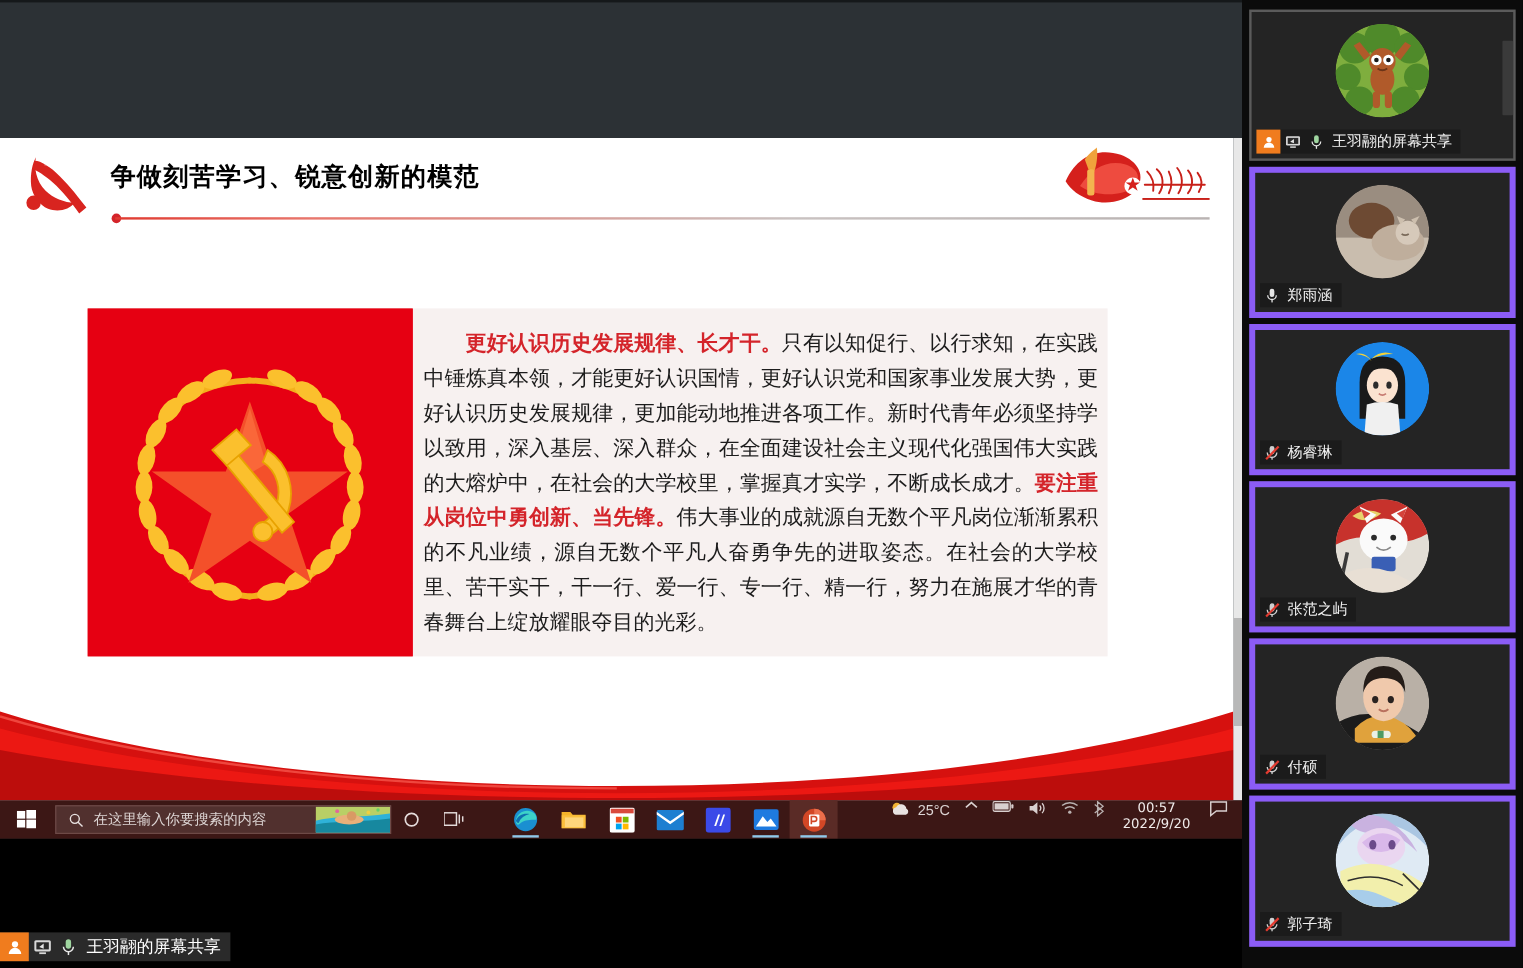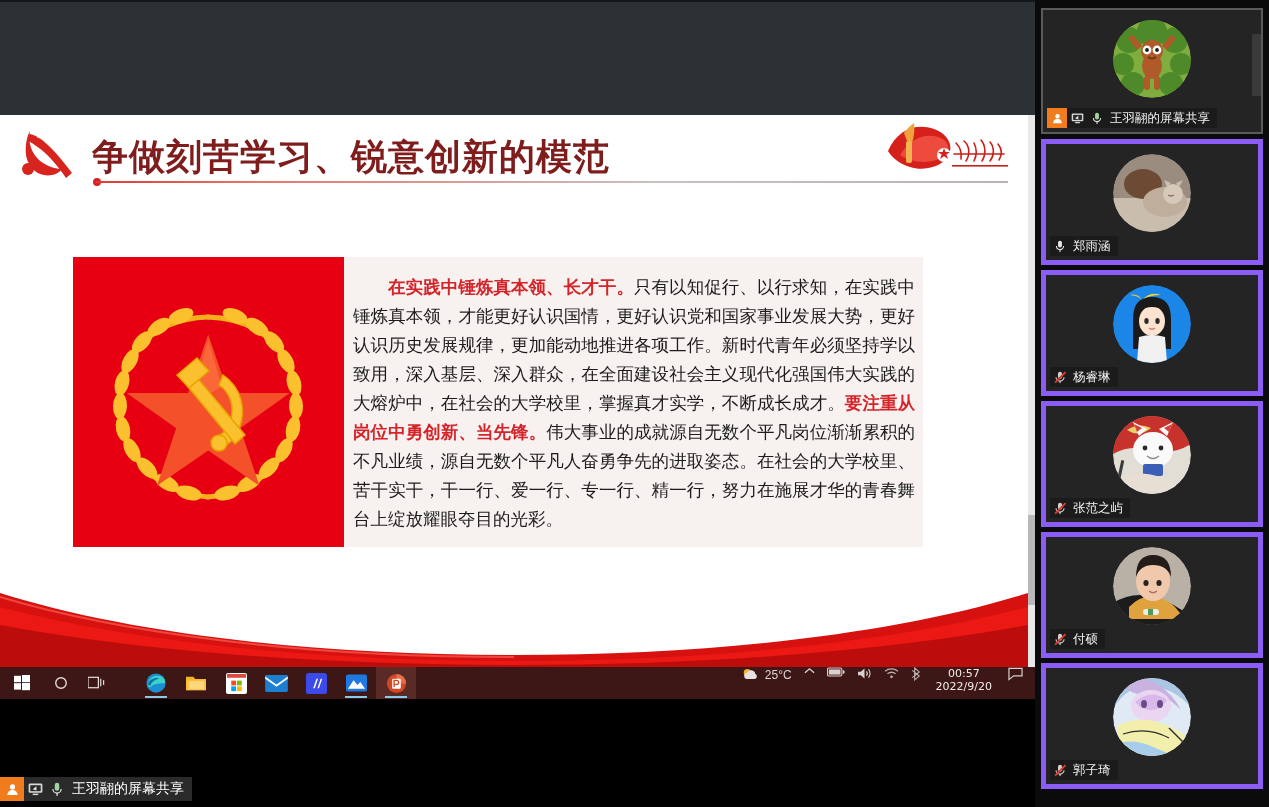--- a/index.html
+++ b/index.html
@@ -21,22 +21,22 @@
   .slide {
     position:absolute; left:0; top:115px; width:1028px; height:552px;
     background:#ffffff; overflow:hidden;
   }
 
   
   .slide-header { position:absolute; left:0; top:0; width:1028px; height:76px; }
   .party-emblem { position:absolute; left:20px; top:10px; width:62px; height:56px; }
   .slide-title {
     position:absolute; left:92px; top:18px;
-    font-size:36px; font-weight:bold; letter-spacing:1px;
-    color:#7f1d1d; white-space:nowrap;
+    font-size:21px; font-weight:bold; letter-spacing:1px;
+    color:#000000; white-space:nowrap;
     font-family:"DejaVu Sans","Liberation Sans",sans-serif;
   }
   .title-rule {
     position:absolute; left:96px; top:66px; width:912px; height:2px;
     background:linear-gradient(90deg,#e03a30 0%,#e8776d 18%,#c9c2c1 62%,#b9b3b2 100%);
   }
   .title-rule-dot {
     position:absolute; left:93px; top:63px; width:8px; height:8px;
     border-radius:50%; background:#d4242a;
   }
@@ -230,21 +230,21 @@
           <g fill="#fbc02d" stroke="#e8a200" stroke-width="1.5">
             <path d="M150 118 C168 130 174 152 166 172 C162 182 154 189 145 192 L140 182 C148 179 154 173 157 165 C162 151 158 136 146 128 Z"></path>
             <circle cx="146" cy="186" r="8"></circle>
             <path d="M112 126 L122 118 L172 178 L162 187 Z"></path>
             <path d="M104 118 L124 101 L136 114 L116 131 Z"></path>
           </g>
         </svg>
       </div>
 
       <div class="article">
-        <span class="lead">在实践中锤炼真本领、长才干。</span><span>只有以知促行、以行求知，在实践中锤炼真本领，才能更好认识国情，更好认识党和国家事业发展大势，更好认识历史发展规律，更加能动地推进各项工作。新时代青年必须坚持学以致用，深入基层、深入群众，在全面建设社会主义现代化强国伟大实践的大熔炉中，在社会的大学校里，掌握真才实学，不断成长成才。</span><span class="lead">要注重从岗位中勇创新、当先锋。</span><span>伟大事业的成就源自无数个平凡岗位渐渐累积的不凡业绩，源自无数个平凡人奋勇争先的进取姿态。在社会的大学校里、苦干实干，干一行、爱一行、专一行、精一行，努力在施展才华的青春舞台上绽放耀眼夺目的光彩。</span>
+        <span class="lead">更好认识历史发展规律、长才干。</span><span>只有以知促行、以行求知，在实践中锤炼真本领，才能更好认识国情，更好认识党和国家事业发展大势，更好认识历史发展规律，更加能动地推进各项工作。新时代青年必须坚持学以致用，深入基层、深入群众，在全面建设社会主义现代化强国伟大实践的大熔炉中，在社会的大学校里，掌握真才实学，不断成长成才。</span><span class="lead">要注重从岗位中勇创新、当先锋。</span><span>伟大事业的成就源自无数个平凡岗位渐渐累积的不凡业绩，源自无数个平凡人奋勇争先的进取姿态。在社会的大学校里、苦干实干，干一行、爱一行、专一行、精一行，努力在施展才华的青春舞台上绽放耀眼夺目的光彩。</span>
       </div>
 
       <svg class="ribbon" viewBox="0 0 1028 90" preserveAspectRatio="none">
         <path d="M0 16 C120 54 300 78 514 78 C728 78 908 54 1028 16 L1028 90 L0 90 Z" fill="#d6110f"></path>
         <path d="M0 30 C130 64 310 84 514 84 C718 84 898 64 1028 30 L1028 90 L0 90 Z" fill="#f01a14" opacity="0.85"></path>
         <path d="M0 48 C140 74 320 88 514 88 C708 88 888 74 1028 48 L1028 90 L0 90 Z" fill="#a8090a" opacity="0.7"></path>
         <path d="M0 20 C120 56 300 80 514 80" stroke="#ff6b5e" stroke-width="2" fill="none" opacity="0.6"></path>
       </svg>
     </div>
 
@@ -255,20 +255,39 @@
     <div class="taskbar">
       <div class="tb-start">
         <svg width="16" height="16" viewBox="0 0 16 16">
           <rect x="0" y="0.8" width="7" height="6.4" fill="#ffffff"></rect>
           <rect x="8" y="0" width="8" height="7.2" fill="#ffffff"></rect>
           <rect x="0" y="8.2" width="7" height="6.4" fill="#ffffff"></rect>
           <rect x="8" y="8" width="8" height="7.2" fill="#ffffff"></rect>
         </svg>
       </div>
 
+      <div class="tb-search">
+        <span class="s-ico">
+          <svg width="13" height="13" viewBox="0 0 16 16">
+              <circle cx="6.6" cy="6.6" r="4.6" stroke="#e9e2e1" stroke-width="1.4" fill="none"></circle>
+              <line x1="10" y1="10" x2="14.5" y2="14.5" stroke="#e9e2e1" stroke-width="1.4"></line>
+            </svg>
+        </span>
+        <span class="s-ph">在这里输入你要搜索的内容</span>
+        <svg class="s-art" viewBox="0 0 62 22">
+          <rect width="62" height="22" fill="#b9cf66"></rect>
+          <path d="M0 12 C14 8 34 10 62 6 L62 22 L0 22 Z" fill="#2fb2d8"></path>
+          <path d="M0 15 C16 12 38 13 62 10 L62 22 L0 22 Z" fill="#17889f"></path>
+          <ellipse cx="28" cy="11" rx="12" ry="4" fill="#e8b07a"></ellipse>
+          <circle cx="30" cy="8" r="4" fill="#d99a64"></circle>
+          <circle cx="18" cy="4" r="1.6" fill="#e0669c"></circle>
+          <circle cx="44" cy="5" r="1.6" fill="#f0d040"></circle>
+          <circle cx="52" cy="3" r="1.4" fill="#64d06a"></circle>
+        </svg>
+      </div>
 
       <div class="tb-cortana">
         <svg width="14" height="14" viewBox="0 0 16 16">
           <circle cx="8" cy="8" r="6" stroke="#e4dbda" stroke-width="1.6" fill="none"></circle>
         </svg>
       </div>
       <div class="tb-taskview">
         <svg width="17" height="14" viewBox="0 0 18 14">
           <rect x="0" y="1" width="11" height="11" stroke="#e4dbda" stroke-width="1.3" fill="none"></rect>
           <line x1="13.5" y1="2.5" x2="13.5" y2="10.5" stroke="#e4dbda" stroke-width="1.3"></line>

